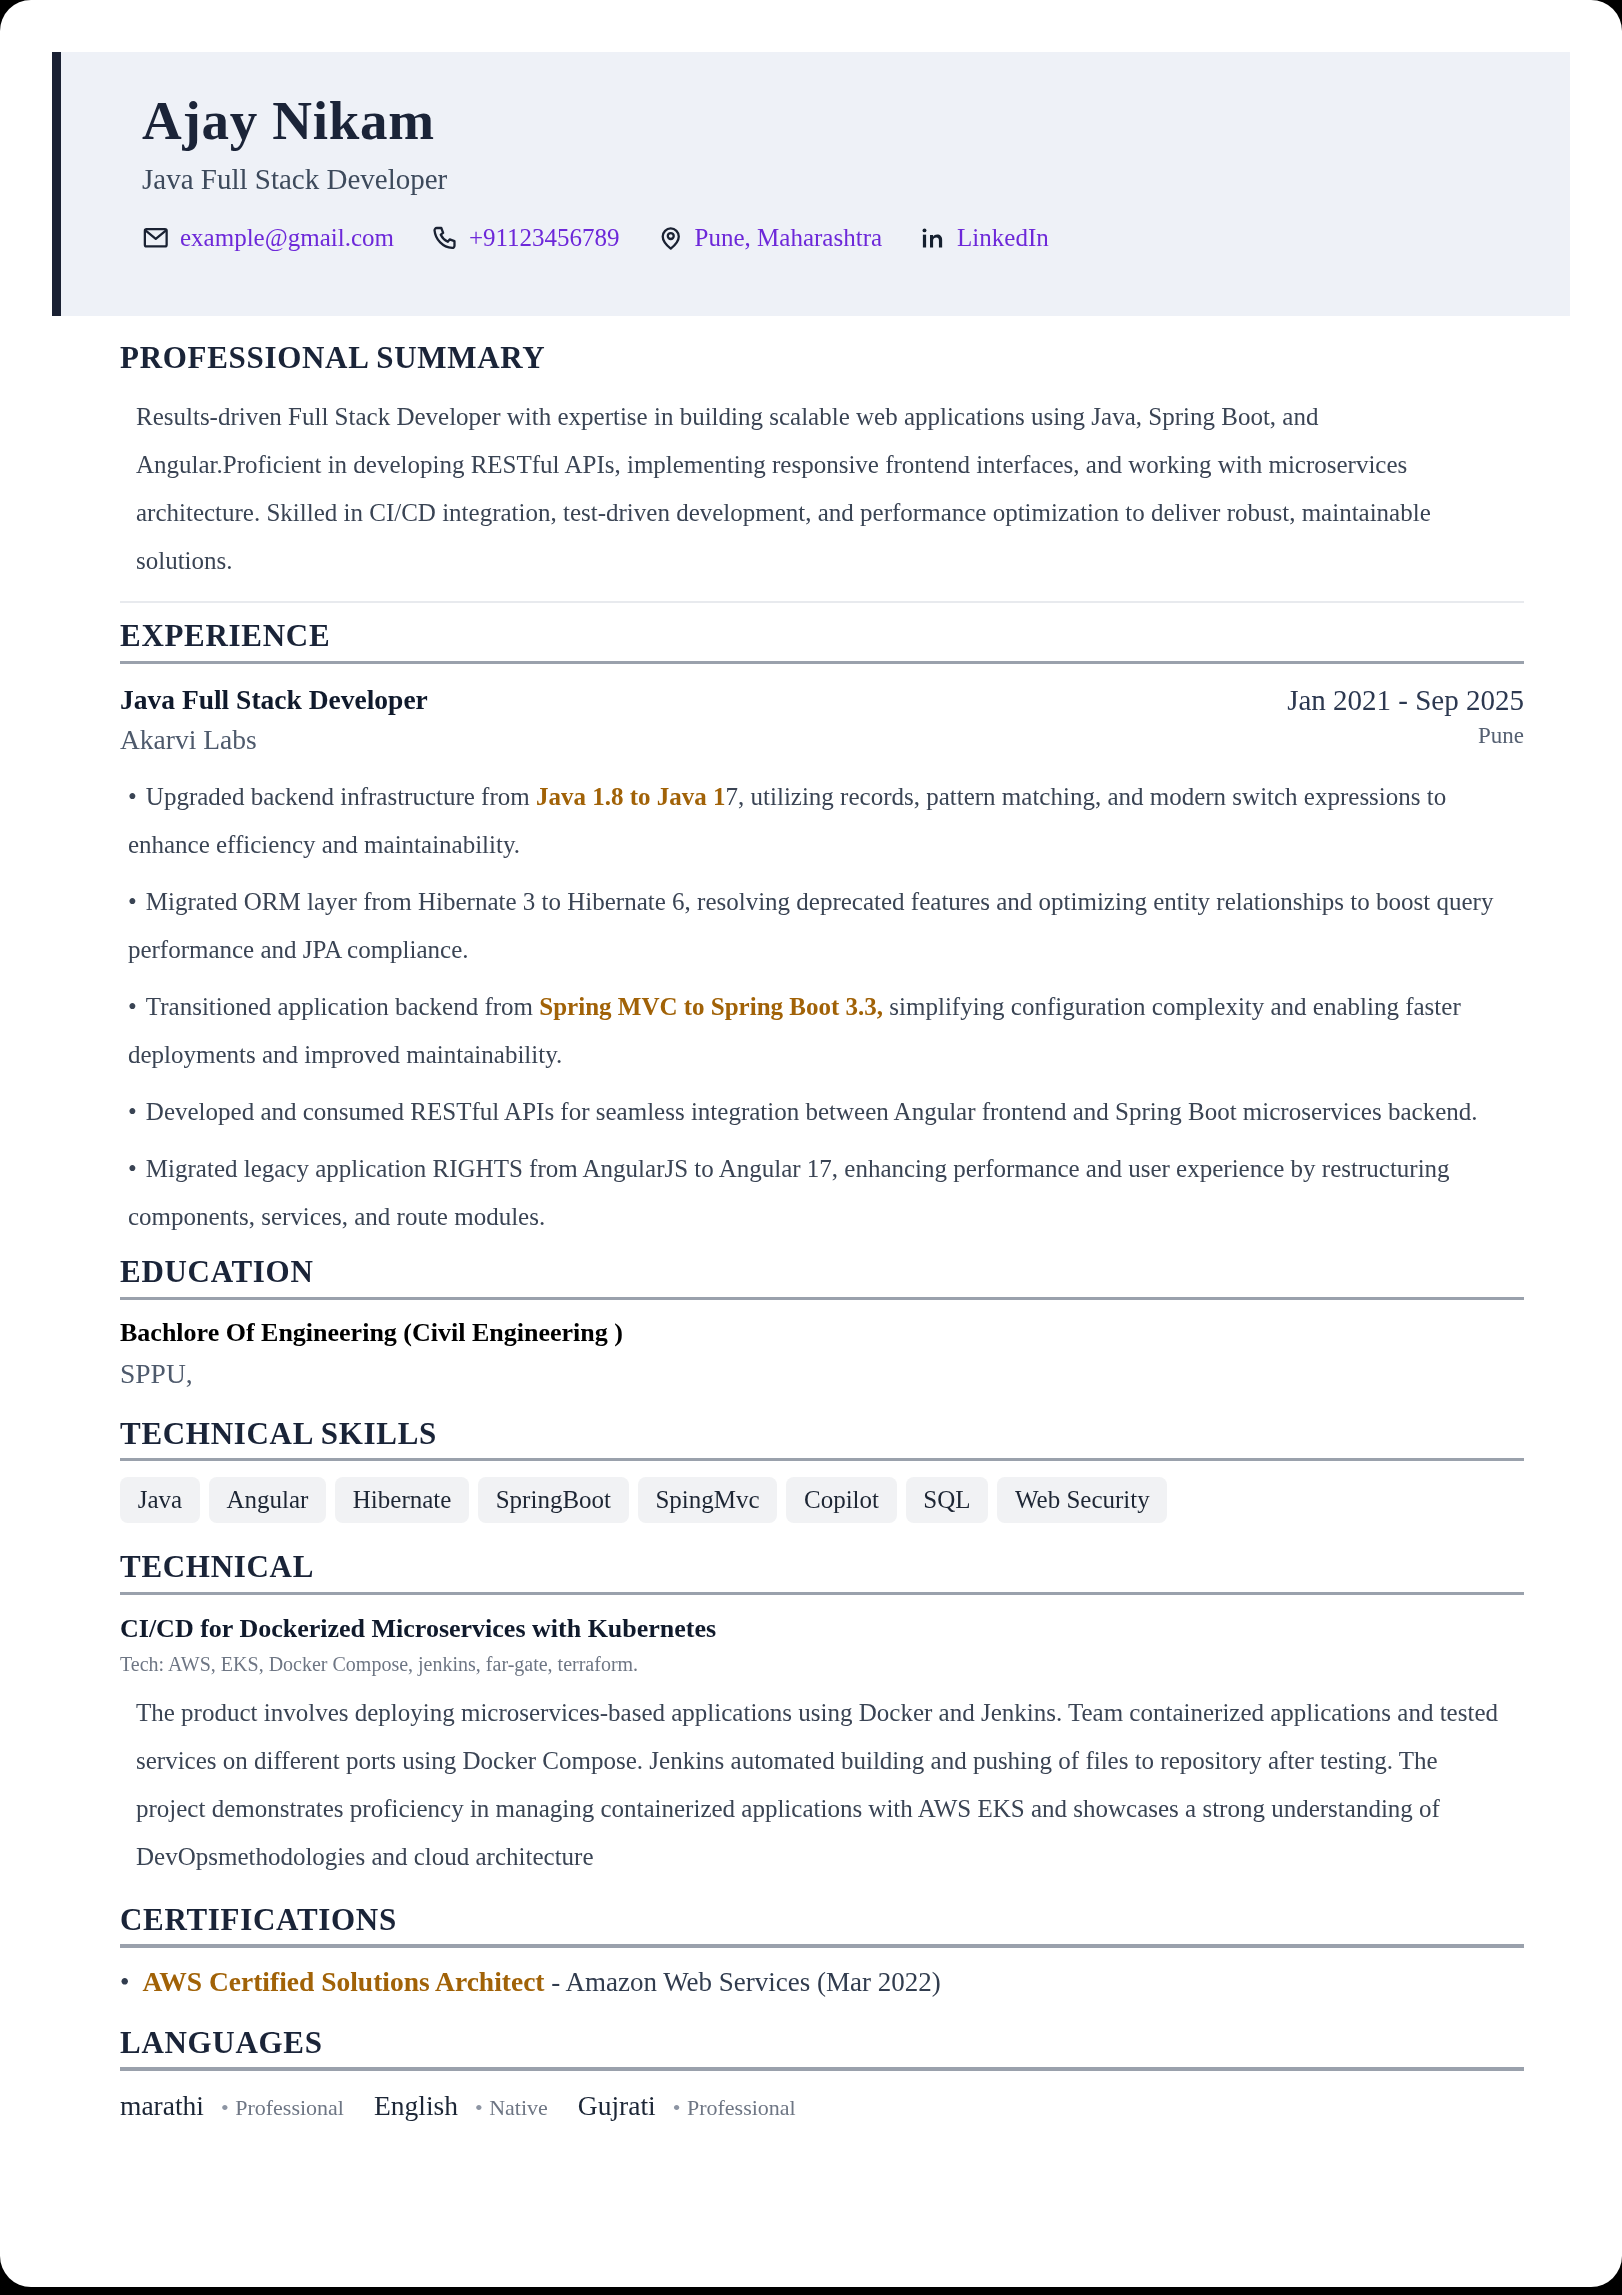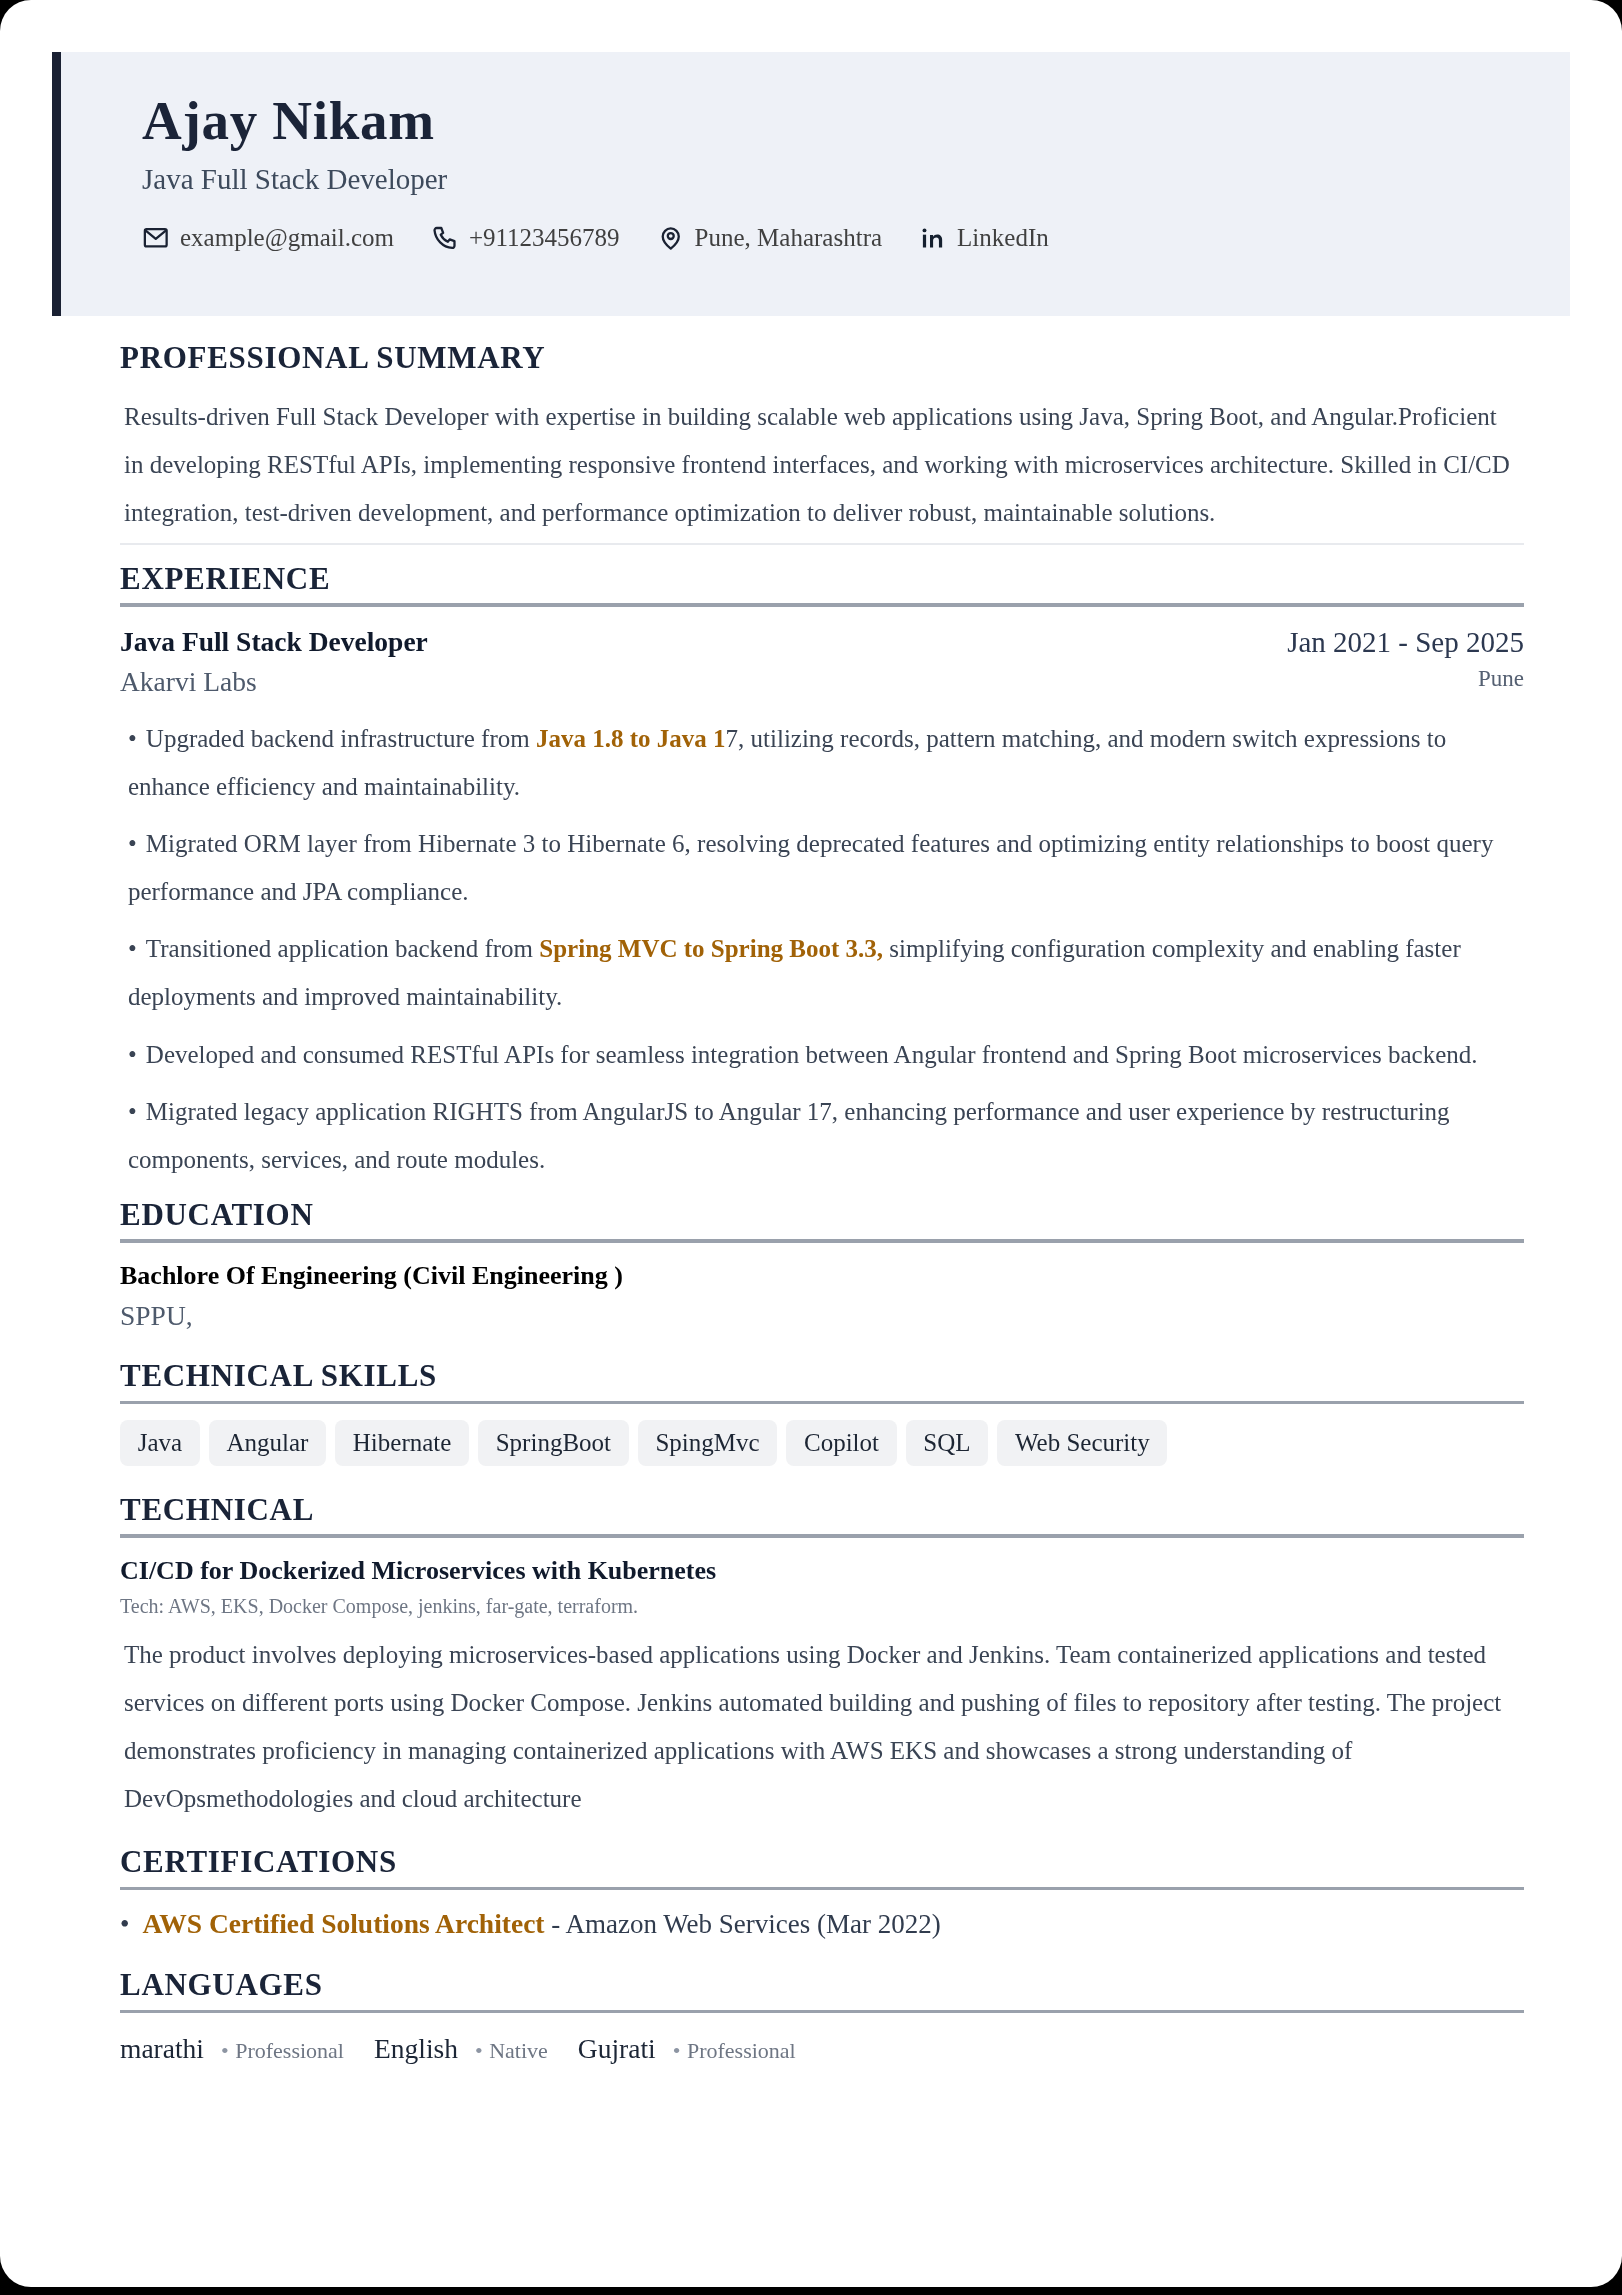--- a/index.html
+++ b/index.html
@@ -17,30 +17,30 @@
     margin:52px 52px 0 52px;height:264px;box-sizing:border-box;
     background:#eef1f7;border-left:9.2px solid #1a2133;
     padding:39px 26px 8px 81px;
   }
   .name{
     margin:0;font-size:55px;line-height:1.1;font-weight:700;
     color:#1b2438;letter-spacing:0.7px;
   }
   .subtitle{margin-top:11.8px;font-size:29px;color:#3d4a5c;}
   .contacts{margin-top:27.5px;display:flex;align-items:center;gap:37px;}
-  .contact{display:flex;align-items:center;font-size:25px;color:#404040;}
+  .contact{display:flex;align-items:center;font-size:25px;color:#6d28d9;}
   .contact svg{width:27.5px;height:27.5px;margin-right:10.5px;flex:none;}
   
   .content{margin:0 98px 0 120px;}
   .sec-title{
     margin:0;font-size:31px;font-weight:700;color:#1a2438;letter-spacing:0.7px;
   }
   .rule{height:3.3px;background:#9aa1ac;margin-top:6.5px;}
   .rule-light{height:2px;background:#e8eaee;margin-top:6.5px;}
-  .body-text{font-size:25px;line-height:48px;color:#3a4454;margin:4px;}
+  .body-text{font-size:25px;line-height:48px;color:#3a4454;margin:16px;}
   .mt-summary-title{margin-top:23.6px;}
   .mt-summary-text{margin-top:17px;}
   
   .mt-exp-title{margin-top:15.7px;}
   .job-head{display:flex;justify-content:space-between;margin-top:19.6px;}
   .job-role{font-size:27.5px;font-weight:700;color:#101a2c;}
   .job-company{font-size:27.5px;color:#4e5a6c;margin-top:7.9px;}
   .job-dates{font-size:29px;color:#2c3850;text-align:right;}
   .job-loc{font-size:23px;color:#556072;text-align:right;margin-top:6.5px;}
   .bullets{margin-top:17px;padding-left:7.9px;}

